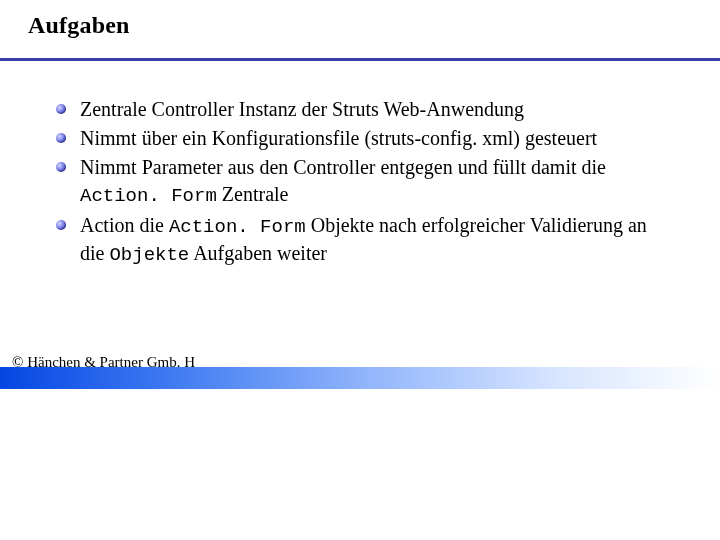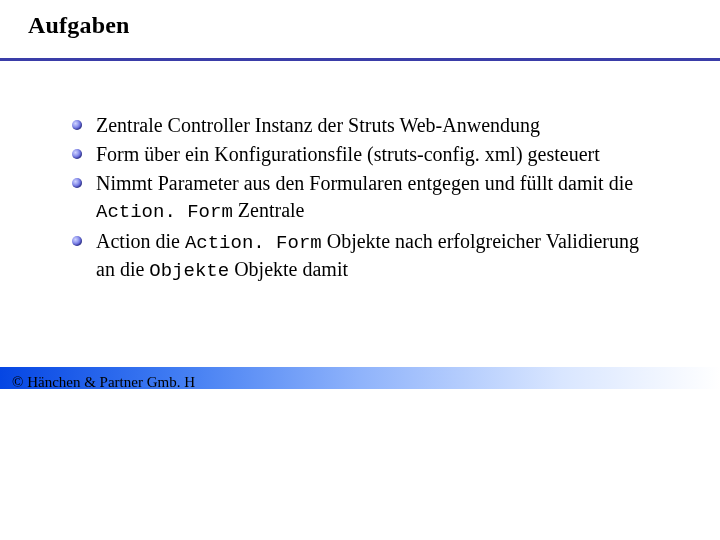--- a/index.html
+++ b/index.html
@@ -35,21 +35,21 @@
     border-top: 3px solid #3a3da8;
   }
   .content {
     position: absolute;
     top: 96px;
     left: 56px;
     right: 56px;
   }
   ul.bullets {
     list-style: none;
-    margin: 16px;
+    margin: 0;
     padding: 0;
   }
   ul.bullets > li {
     position: relative;
     padding-left: 24px;
     font-size: 20px;
     line-height: 1.35;
     margin-bottom: 2px;
   }
   ul.bullets > li::before {
@@ -71,36 +71,36 @@
     position: absolute;
     left: 0;
     bottom: 14px;
     width: 720px;
     height: 22px;
     background: linear-gradient(to right, #0546e3 0%, #3f7bf2 24%, #8fb3fb 50%, #d9e6ff 78%, #ffffff 100%);
   }
   .footer-text {
     position: absolute;
     left: 12px;
-    bottom: 12px;
+    bottom: 32px;
     font-size: 15px;
     color: #000;
   }
 </style>
 </head>
 <body>
 
 <div class="slide">
   <div class="title">Aufgaben</div>
   <div class="hr"></div>
 
   <div class="content">
     <ul class="bullets" id="bullet-list">
         <li><span>Zentrale Controller Instanz der Struts Web-Anwendung</span></li>
-        <li><span>Form über ein Konfigurationsfile (struts-config. xml) gesteuert</span></li>
-        <li><span>Nimmt Parameter aus den Formularen entgegen und füllt damit die </span><span class="mono">Action. Form</span><span> Zentrale</span></li>
-        <li><span>Action die </span><span class="mono">Action. Form</span><span> Objekte nach erfolgreicher Validierung an die </span><span class="mono">Objekte</span><span> Objekte damit</span></li>
+        <li><span>Nimmt über ein Konfigurationsfile (struts-config. xml) gesteuert</span></li>
+        <li><span>Nimmt Parameter aus den Controller entgegen und füllt damit die </span><span class="mono">Action. Form</span><span> Zentrale</span></li>
+        <li><span>Action die </span><span class="mono">Action. Form</span><span> Objekte nach erfolgreicher Validierung an die </span><span class="mono">Objekte</span><span> Aufgaben weiter</span></li>
       </ul>
   </div>
 
   <div class="footer"></div>
   <div class="footer-text">© Hänchen &amp; Partner Gmb. H</div>
 </div>
 
 </body></html>

